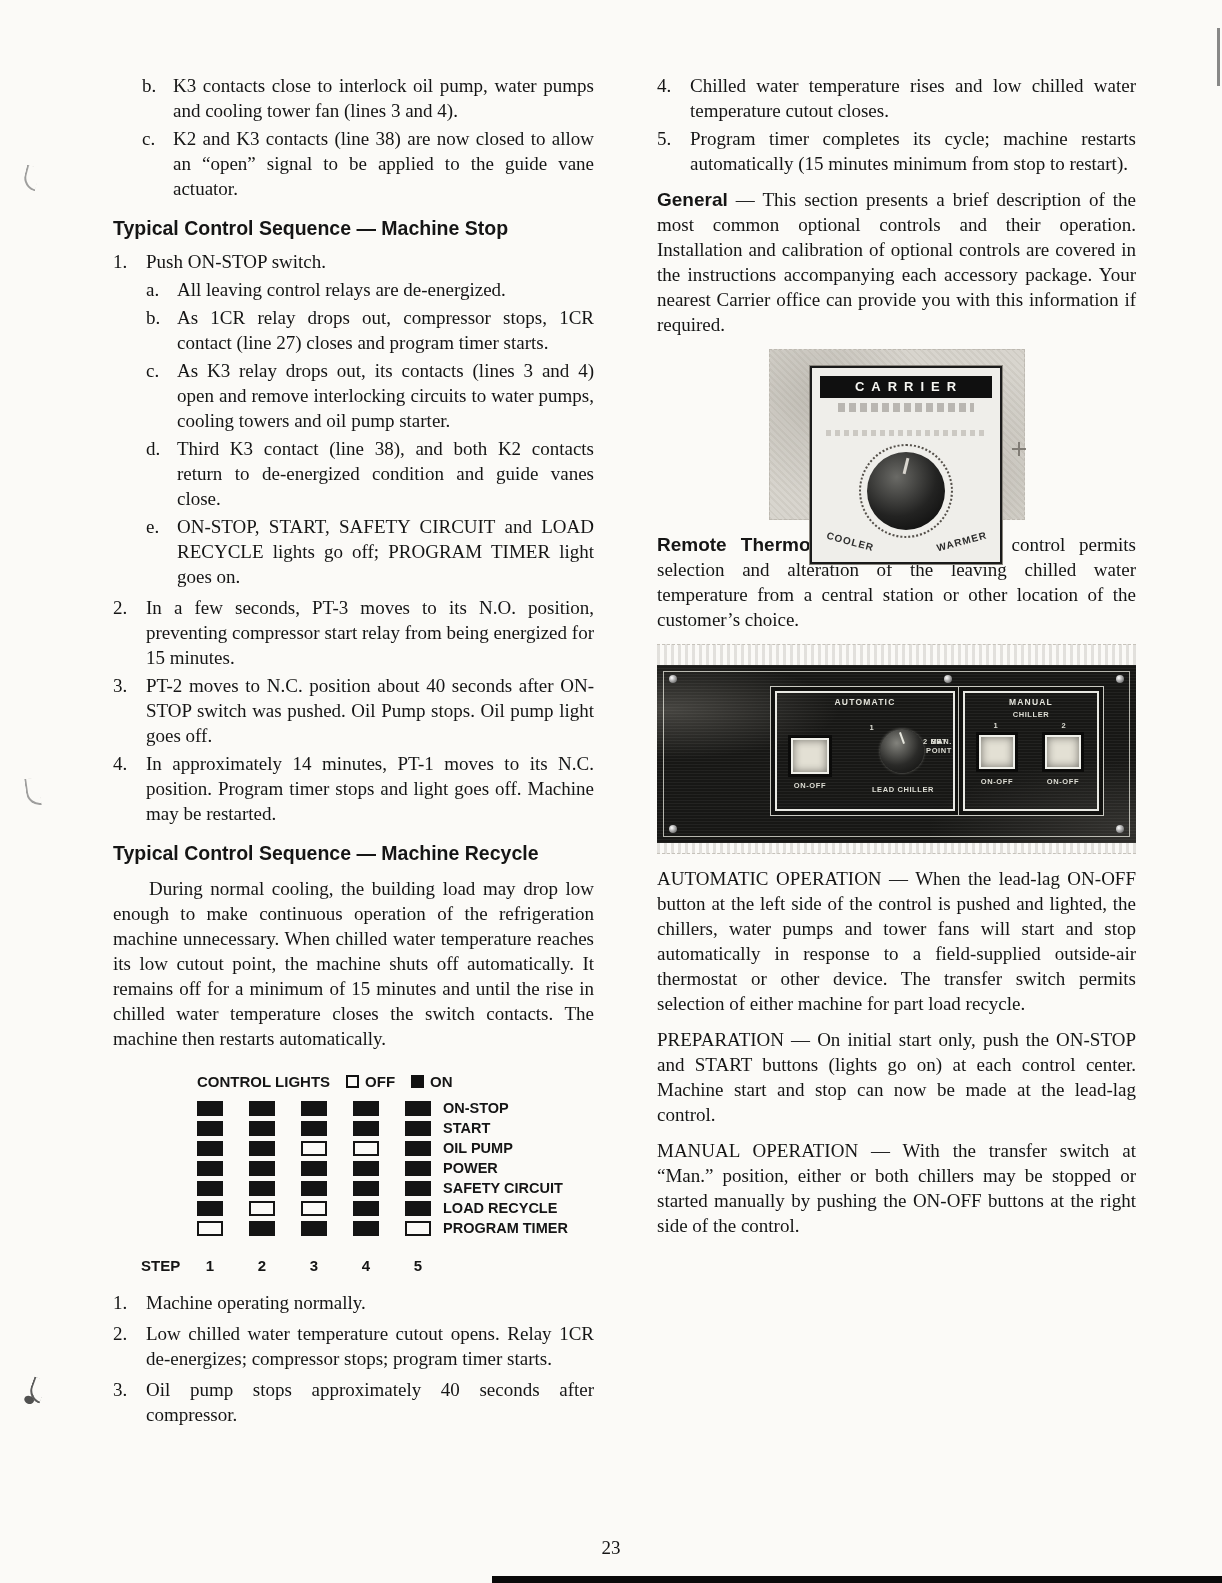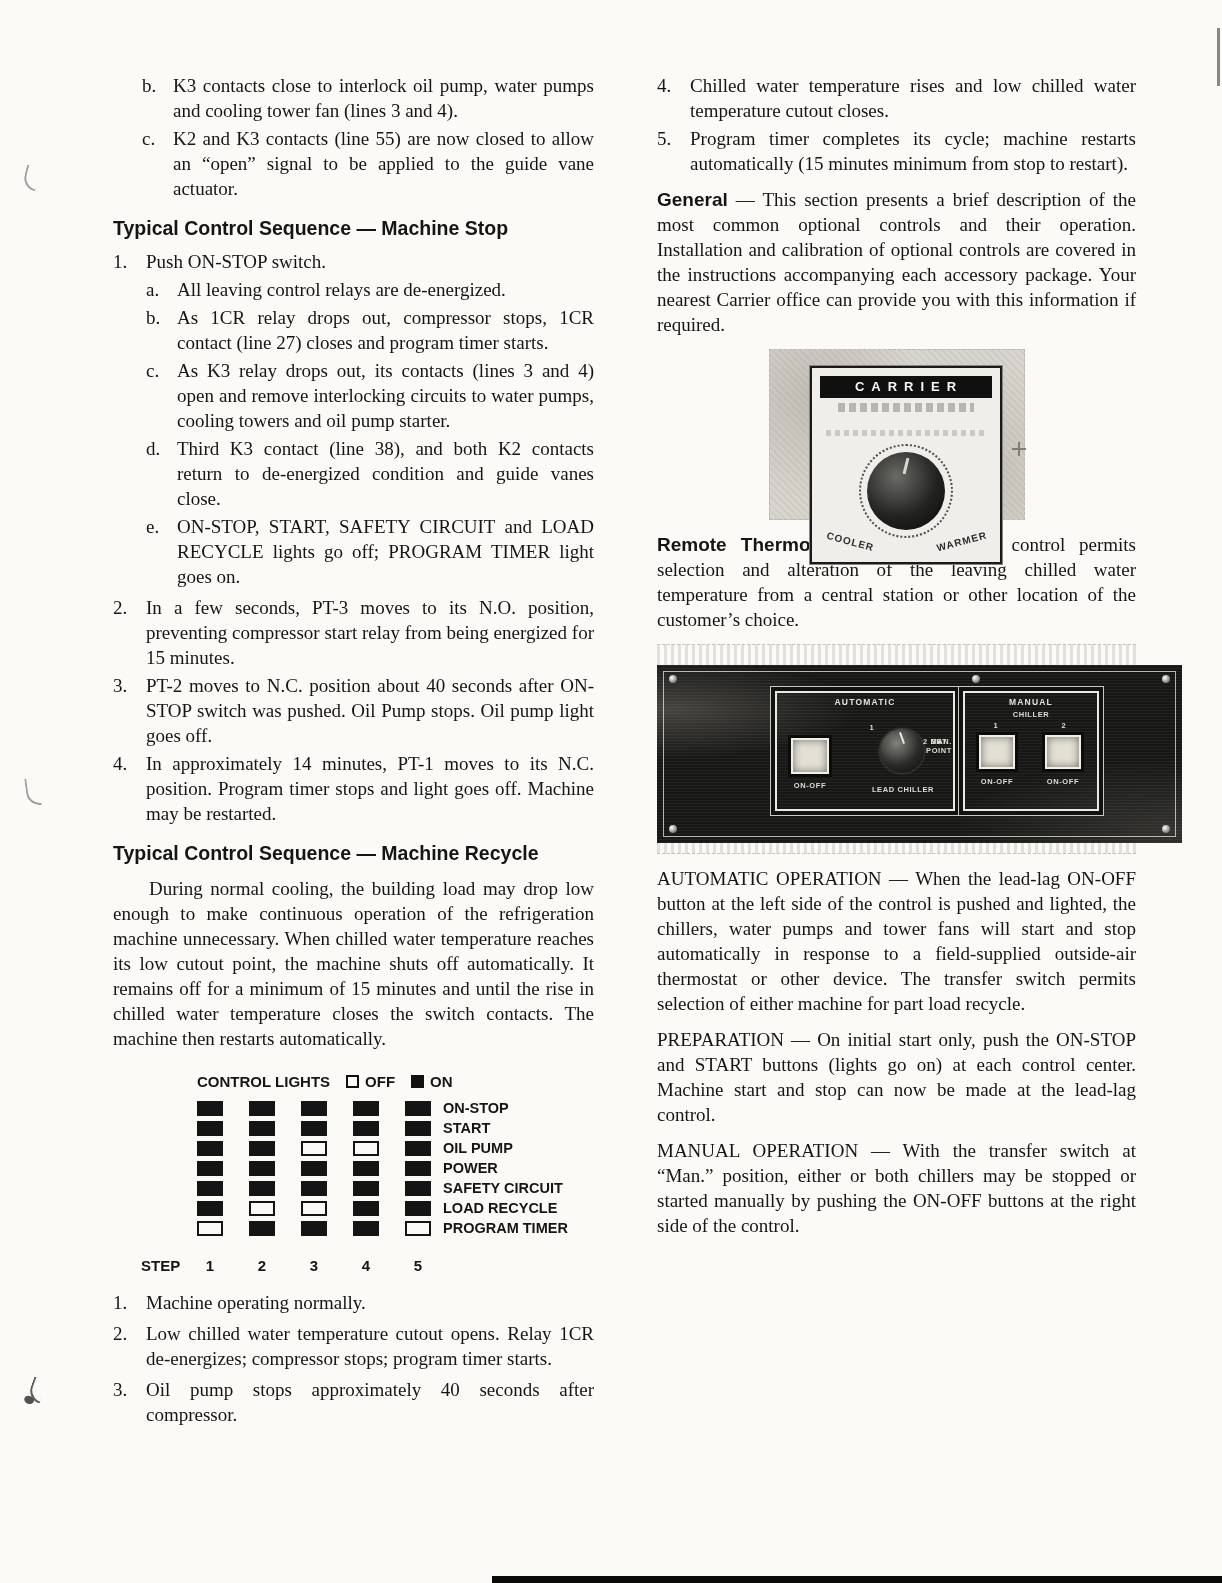--- a/index.html
+++ b/index.html
@@ -100,21 +100,21 @@
   .thermo-warmer { right:12px; transform:rotate(-15deg); }
   .thermo-cross { position:absolute; right:-2px; top:92px; width:14px; height:14px; opacity:.8; }
   .thermo-cross::before { content:""; position:absolute; left:0; right:0; top:6px; height:2px; background:#6e6a63; }
   .thermo-cross::after  { content:""; position:absolute; top:0; bottom:0; left:6px; width:2px; background:#6e6a63; }
 
   
   .fig-leadlag { margin:12px 0; padding:20px 0 10px; position:relative;
     background:repeating-linear-gradient(90deg, rgba(70,65,58,.14) 0 3px, transparent 3px 7px);
     border-top:1px dashed #c6c2ba; border-bottom:1px dashed #c6c2ba; }
   .ll-panel {
-    position:relative; width:525px; height:178px;
+    position:relative; width:479px; height:178px;
     background:
       radial-gradient(ellipse at 2% 25%, rgba(190,185,175,.28), transparent 26%),
       radial-gradient(ellipse at 98% 92%, rgba(190,185,175,.16), transparent 30%),
       repeating-linear-gradient(0deg, rgba(255,255,255,.05) 0 1px, transparent 1px 3px),
       #171715;
     padding-left: 16px;
   }
   .ll-frame { position:absolute; inset:6px; border:1px solid rgba(232,232,222,.75); }
   .ll-screw { position:absolute; width:8px; height:8px; border-radius:50%;
     background:radial-gradient(circle at 35% 35%, #fff, #999 55%, #3c3c3c); }
@@ -177,21 +177,21 @@
 
   <div class="col col-left">
 
     <div class="intro-list">
       <div class="li sub">
         <span class="li-label">b.</span>
         <div class="li-body">K3 contacts close to interlock oil pump, water pumps and cooling tower fan (lines 3 and 4).</div>
       </div>
       <div class="li sub">
         <span class="li-label">c.</span>
-        <div class="li-body">K2 and K3 contacts (line 55) are now closed to allow an “open” signal to be applied to the guide vane actuator.</div>
+        <div class="li-body">K2 and K3 contacts (line 38) are now closed to allow an “open” signal to be applied to the guide vane actuator.</div>
       </div>
     </div>
 
     <h3 class="sec-heading">Typical Control Sequence — Machine Stop</h3>
 
     <div>
       <div class="li">
         <span class="li-label">1.</span>
         <div class="li-body">
           <span>Push ON-STOP switch.</span>
@@ -403,14 +403,15 @@
 
 
     <p class="para">AUTOMATIC OPERATION — When the lead-lag ON-OFF button at the left side of the control is pushed and lighted, the chillers, water pumps and tower fans will start and stop automatically in response to a field-supplied outside-air thermostat or other device. The transfer switch permits selection of either machine for part load recycle.</p>
 
     <p class="para">PREPARATION — On initial start only, push the ON-STOP and START buttons (lights go on) at each control center. Machine start and stop can now be made at the lead-lag control.</p>
 
     <p class="para">MANUAL OPERATION — With the transfer switch at “Man.” position, either or both chillers may be stopped or started manually by pushing the ON-OFF buttons at the right side of the control.</p>
 
   </div>
 
+  <div class="page-number">23</div>
 
 </div>
 
 </body></html>

